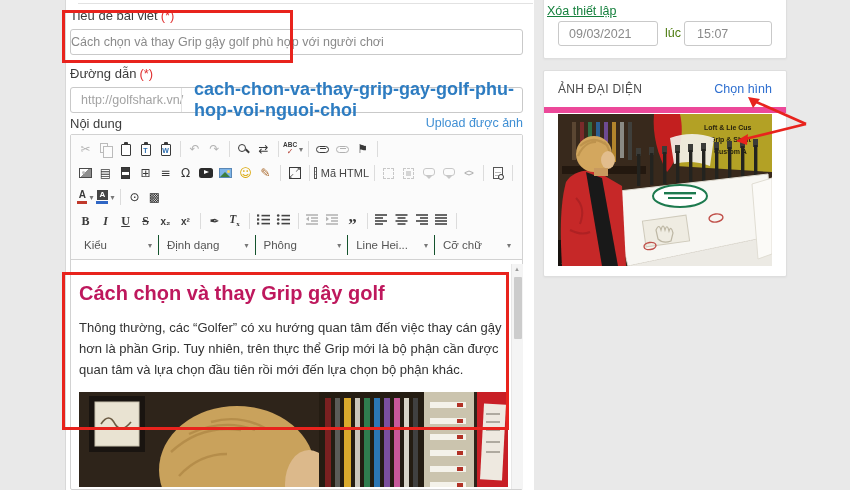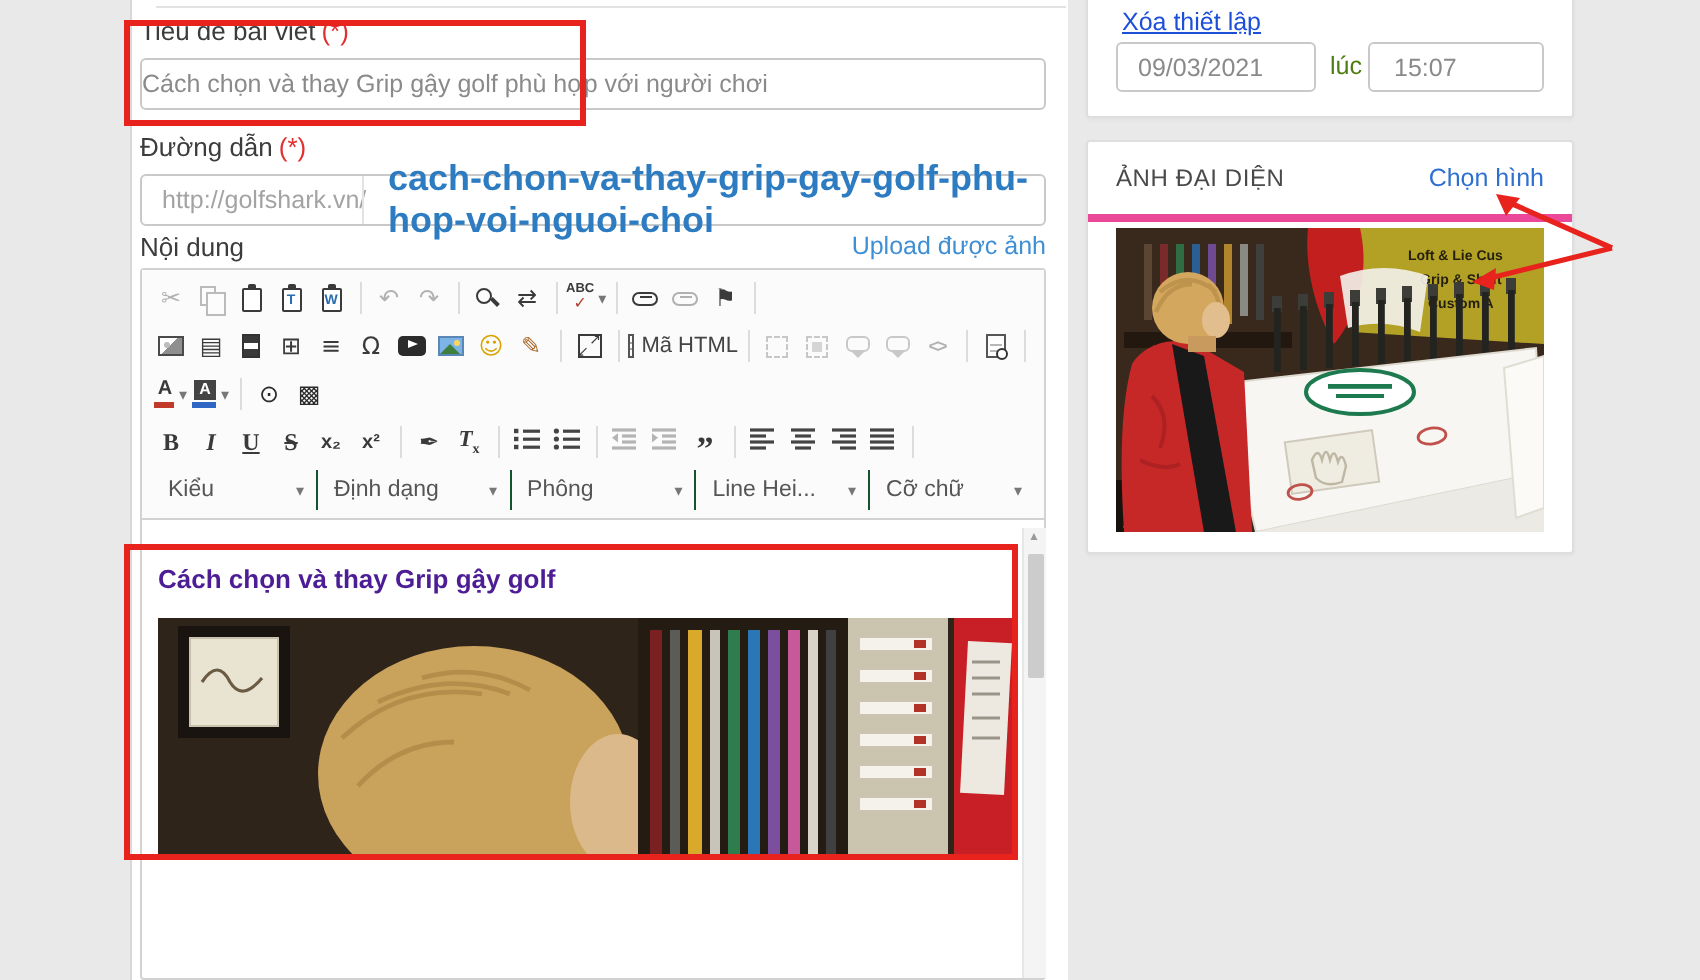--- a/index.html
+++ b/index.html
@@ -82,40 +82,40 @@
   .ic-abg u{width:12px;height:3px;background:#2f66c4;margin-top:1px;display:block;}
 
   .tb-dd-row{display:flex;align-items:center;height:24px;}
   .tb-dd{display:flex;align-items:center;justify-content:space-between;height:20px;padding:0 6px 0 8px;
          color:#555;font-size:11.5px;cursor:pointer;}
   .tb-dd .tb-caret{margin-left:8px;}
   .tb-dd + .tb-dd{border-left:1px solid #14532d;}
 
   #editor-content{position:relative;height:227px;overflow:hidden;padding:8px 16px 0 8px;box-sizing:border-box;}
   #editor-content p{margin:2px 0 12px;font-size:13px;line-height:1.62;color:#333;}
-  #editor-content h2{margin:14px 0 12px;font-size:13px;color:#4c1d95;}
+  #editor-content h2{margin:14px 0 12px;font-size:20px;color:#be185d;}
   #content-image{display:block;margin-top:2px;}
 
   
   #ed-scrollbar{position:absolute;left:511px;top:264px;width:11px;height:225px;background:#f4f4f4;border-left:1px solid #e7e7e7;}
   #ed-scroll-up{position:absolute;top:2px;left:2px;font-size:6px;color:#9a9a9a;}
   #ed-scroll-thumb{position:absolute;left:1.5px;top:13px;width:8px;height:62px;background:#ccc;border-radius:1px;}
 
   
   .card{position:absolute;background:#fff;border:1px solid #dedede;border-radius:2px;box-shadow:0 1px 2px rgba(0,0,0,.04);}
   #card-schedule{left:543px;top:-14px;width:242px;height:71px;}
-  #clear-setup-link{position:absolute;left:17px;top:17px;font-size:12.5px;color:#1d4ed8;text-decoration:underline;cursor:pointer;}
+  #clear-setup-link{position:absolute;left:3px;top:17px;font-size:12.5px;color:#15803d;text-decoration:underline;cursor:pointer;}
   #date-input{left:14px;top:34px;width:100px;height:25px;padding-left:10px;}
   #time-label{position:absolute;left:121px;top:39px;font-size:12.5px;color:#4d7c0f;}
   #time-input{left:140px;top:34px;width:88px;height:25px;padding-left:12px;}
   #card-schedule .txt-input{position:absolute;}
 
   #card-featured{left:543px;top:70px;width:242px;height:205px;}
   #featured-header{display:flex;align-items:center;justify-content:space-between;height:36px;
-                   padding:0 14px;border-bottom:4px solid #ec4899;text-align:right;}
+                   padding:0 14px;border-bottom:6px solid #ec4899;text-align:right;}
   #featured-title{font-size:12px;color:#4a4a4a;letter-spacing:.3px;}
   #choose-image-link{color:#2e6fd0;font-size:12.5px;cursor:pointer;}
   #featured-image{position:absolute;left:14px;top:43px;}
 
   
   .anno{position:absolute;border:3px solid #e8231d;pointer-events:none;z-index:40;}
   #anno-box-title{left:62px;top:10px;width:225px;height:47px;}
   #anno-box-content{left:62px;top:272px;width:441px;height:152px;}
   #anno-arrow{position:absolute;left:0;top:0;z-index:41;pointer-events:none;}
 </style>
@@ -411,20 +411,21 @@
             <span class="tb-caret">▾</span>
           </span>
           <span class="tb-dd" style="width:70px">
             <span>Cỡ chữ</span>
             <span class="tb-caret">▾</span>
           </span>
         </div>
       </div>
     <div id="editor-content">
       <h2>Cách chọn và thay Grip gậy golf</h2>
+      <p>Thông thường, các “Golfer” có xu hướng quan tâm đến việc thay cán gậy hơn là phần Grip. Tuy nhiên, trên thực thể Grip mới là bộ phận cần được quan tâm và lựa chọn đầu tiên rồi mới đến lựa chọn bộ phận khác.</p>
 
       <svg id="content-image" width="429" height="120" viewBox="0 0 429 120">
         <rect width="429" height="120" fill="#2e241a"></rect>
         <rect x="10" y="4" width="56" height="56" fill="#191410"></rect>
         <rect x="16" y="10" width="44" height="44" fill="#e9e3d2" stroke="#c9c2ae"></rect>
         <path d="M22,32 q8,-12 14,0 q6,10 16,-2" stroke="#6b5b43" fill="none" stroke-width="1.6"></path>
         <ellipse cx="158" cy="78" rx="78" ry="64" fill="#c9a25c"></ellipse>
         <path d="M92,60 q30,-28 70,-22 M110,42 q34,-16 66,-4 M132,30 q28,-8 54,6 M100,84 q20,-22 48,-22" stroke="#ab8341" fill="none" stroke-width="2.4" opacity=".65"></path>
         <ellipse cx="230" cy="92" rx="24" ry="34" fill="#dcb98b"></ellipse>
         <rect x="240" y="0" width="110" height="120" fill="#241c12"></rect>

